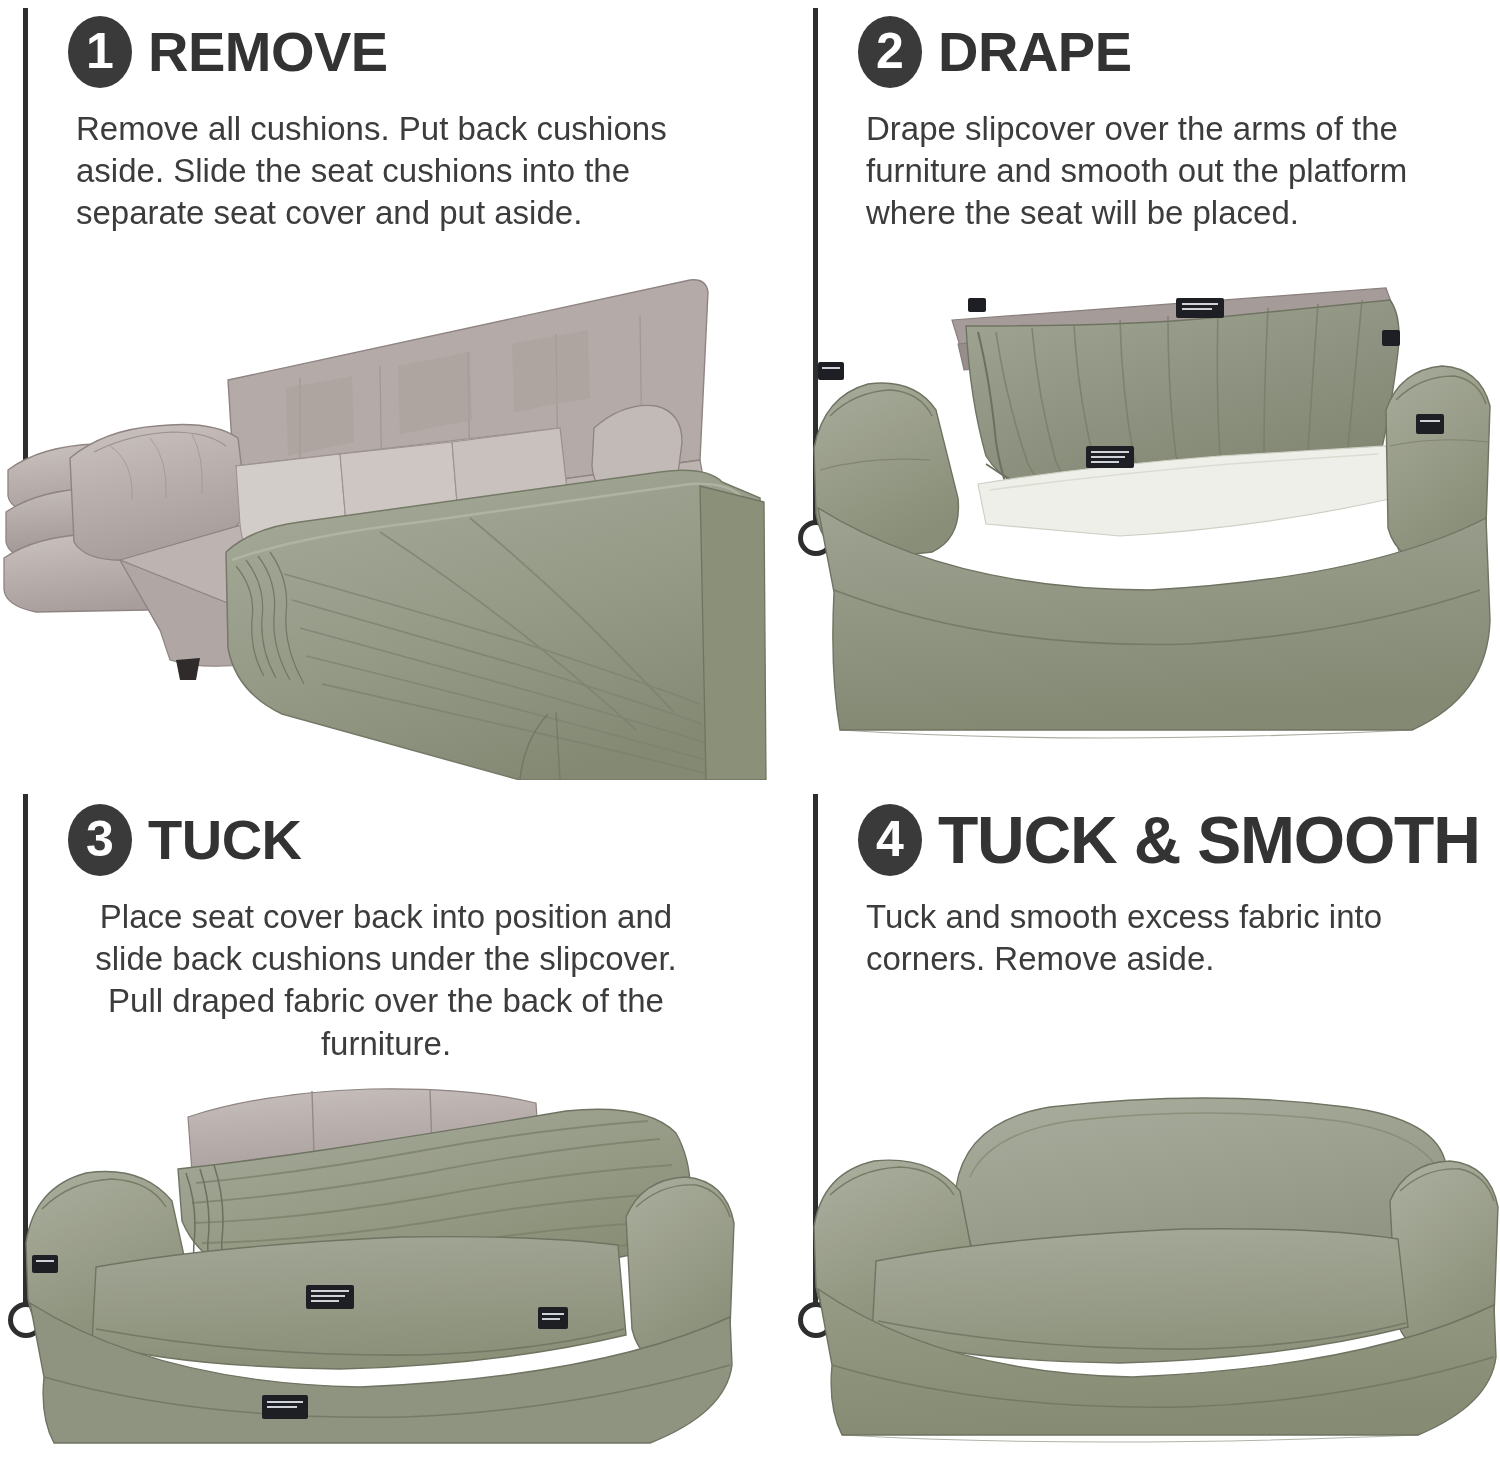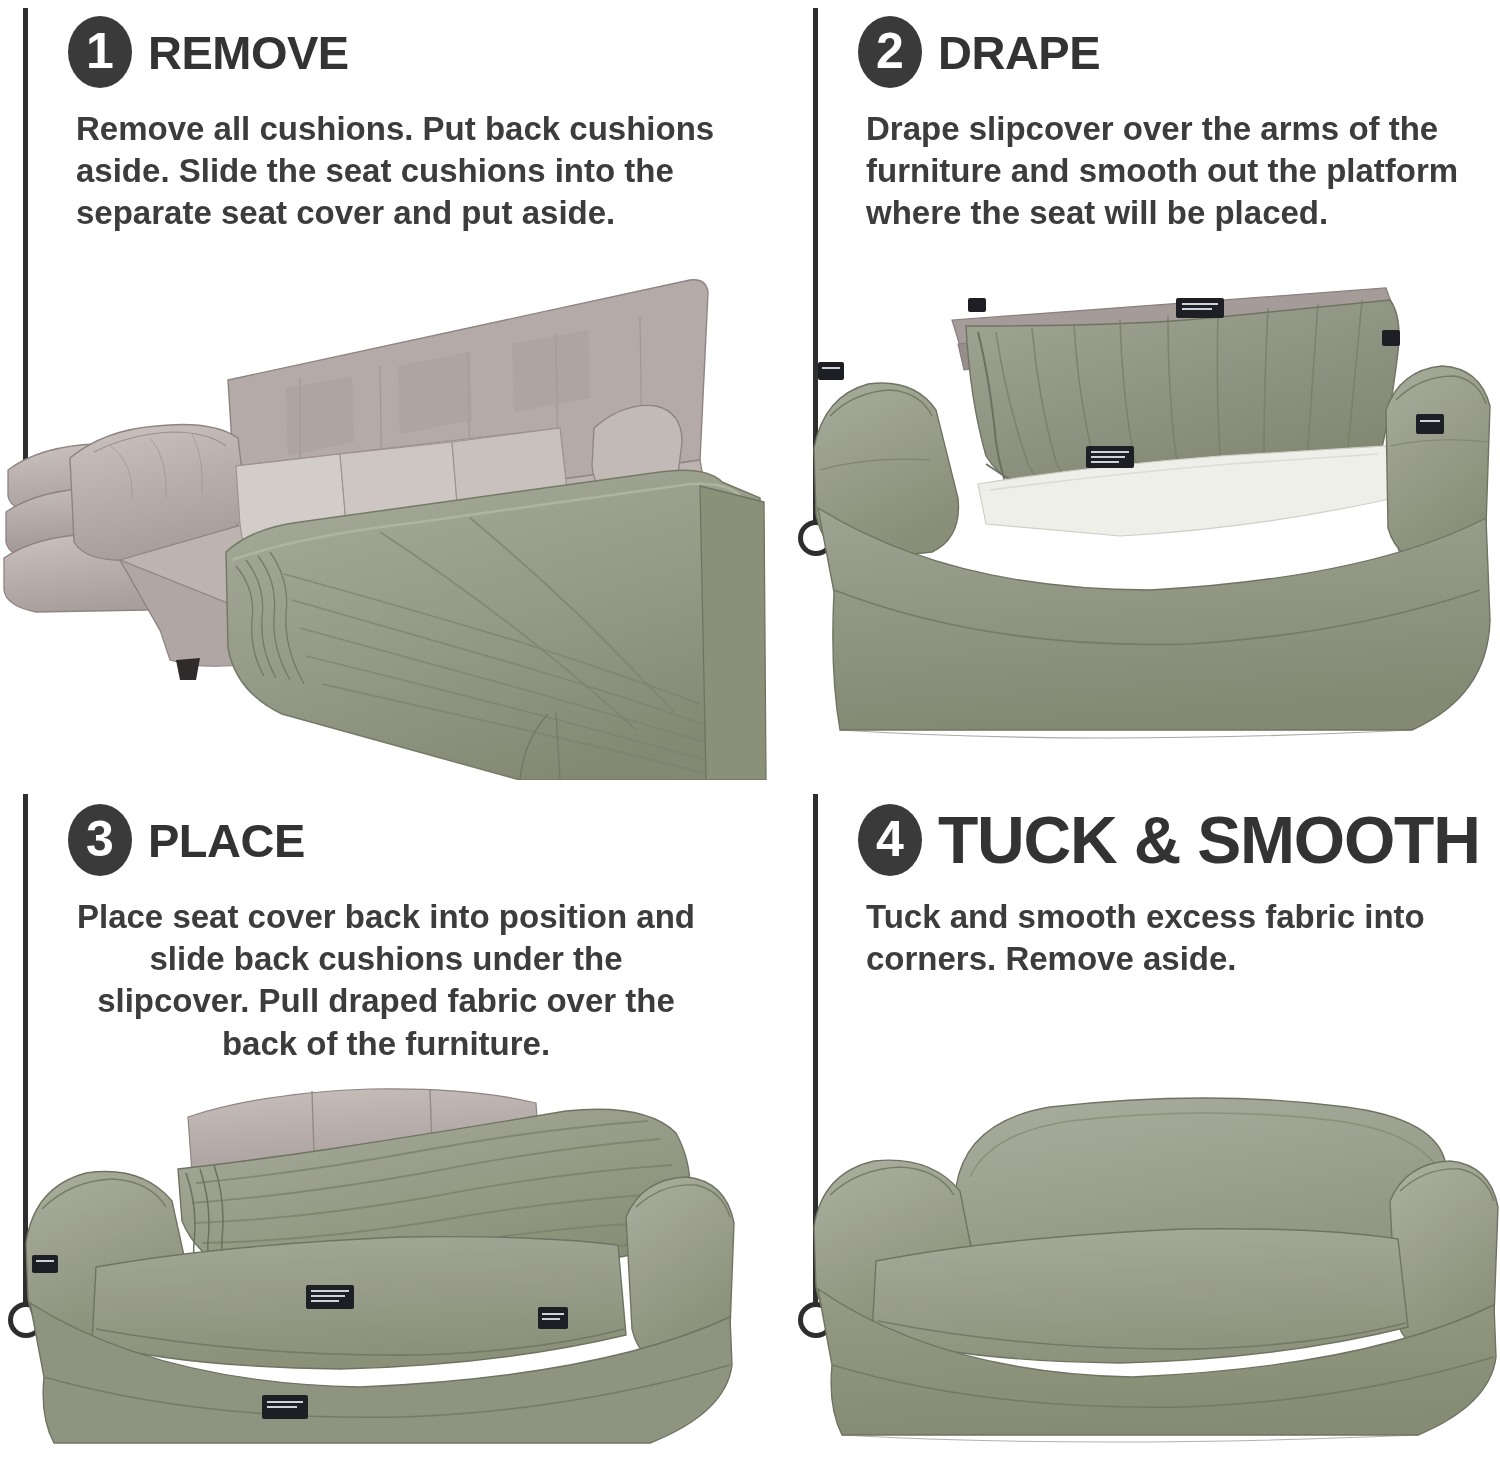--- a/index.html
+++ b/index.html
@@ -81,38 +81,38 @@
     justify-content: center;
     font-size: 50px;
     font-weight: bold;
     line-height: 1;
     letter-spacing: 0;
     flex: none;
     padding-bottom: 2px;
     box-sizing: border-box;
   }
   .title {
-    font-size: 47px;
+    font-size: 56px;
     font-weight: bold;
     color: #333333;
     letter-spacing: -0.5px;
     white-space: nowrap;
     line-height: 1;
   }
   .panel-4 .title { font-size: 66px; letter-spacing: -1.2px; }
 
   .body-text {
     position: absolute;
     left: 76px;
     top: 108px;
     width: 660px;
     font-size: 33px;
     line-height: 1.28;
     color: #3c3c3c;
-    font-weight: 700;
+    font-weight: 400;
   }
   .panel-2 .body-text { width: 640px; }
   .panel-3 .body-text { top: 116px; width: 620px; text-align: center; }
   .panel-4 .body-text { top: 116px; width: 600px; }
 
   
   .stage {
     position: absolute;
     left: 0;
     right: 0;
@@ -340,21 +340,21 @@
     </div>
   </div>
 
   <div class="panel panel-3">
     <div class="rail">
       <div class="stem"></div>
       <div class="ring"></div>
     </div>
     <div class="head">
       <div class="badge">3</div>
-      <div class="title">PLACE</div>
+      <div class="title">TUCK</div>
     </div>
     <div class="body-text">Place seat cover back into position and slide back cushions under the slipcover. Pull draped fabric over the back of the furniture.</div>
 
     <div class="stage" style="height:380px">
       <svg viewBox="0 0 790 380" width="790" height="380" xmlns="http://www.w3.org/2000/svg" aria-hidden="true">
         <defs>
           <linearGradient id="s3arm" x1="0" y1="0" x2="0.4" y2="1">
             <stop offset="0" stop-color="#aaae9d"></stop>
               <stop offset="1" stop-color="#8a8f79"></stop>
           </linearGradient>

